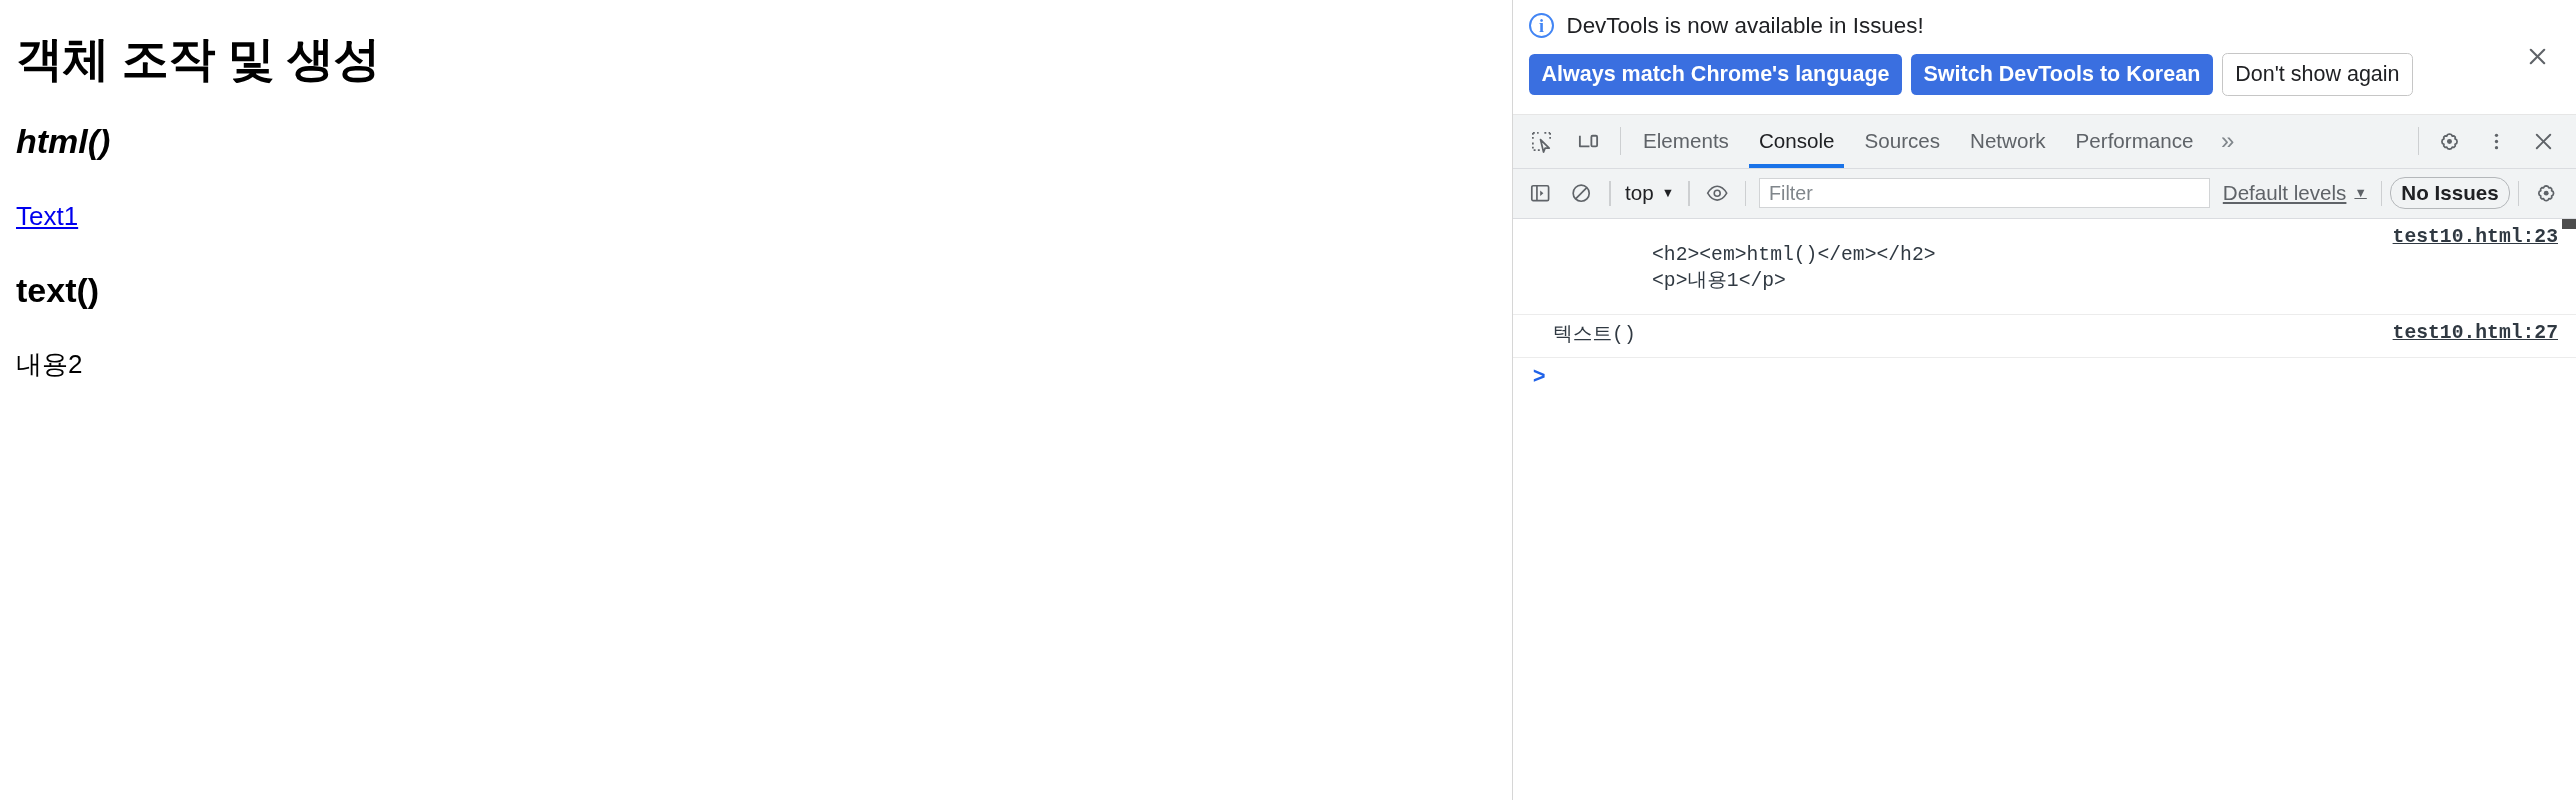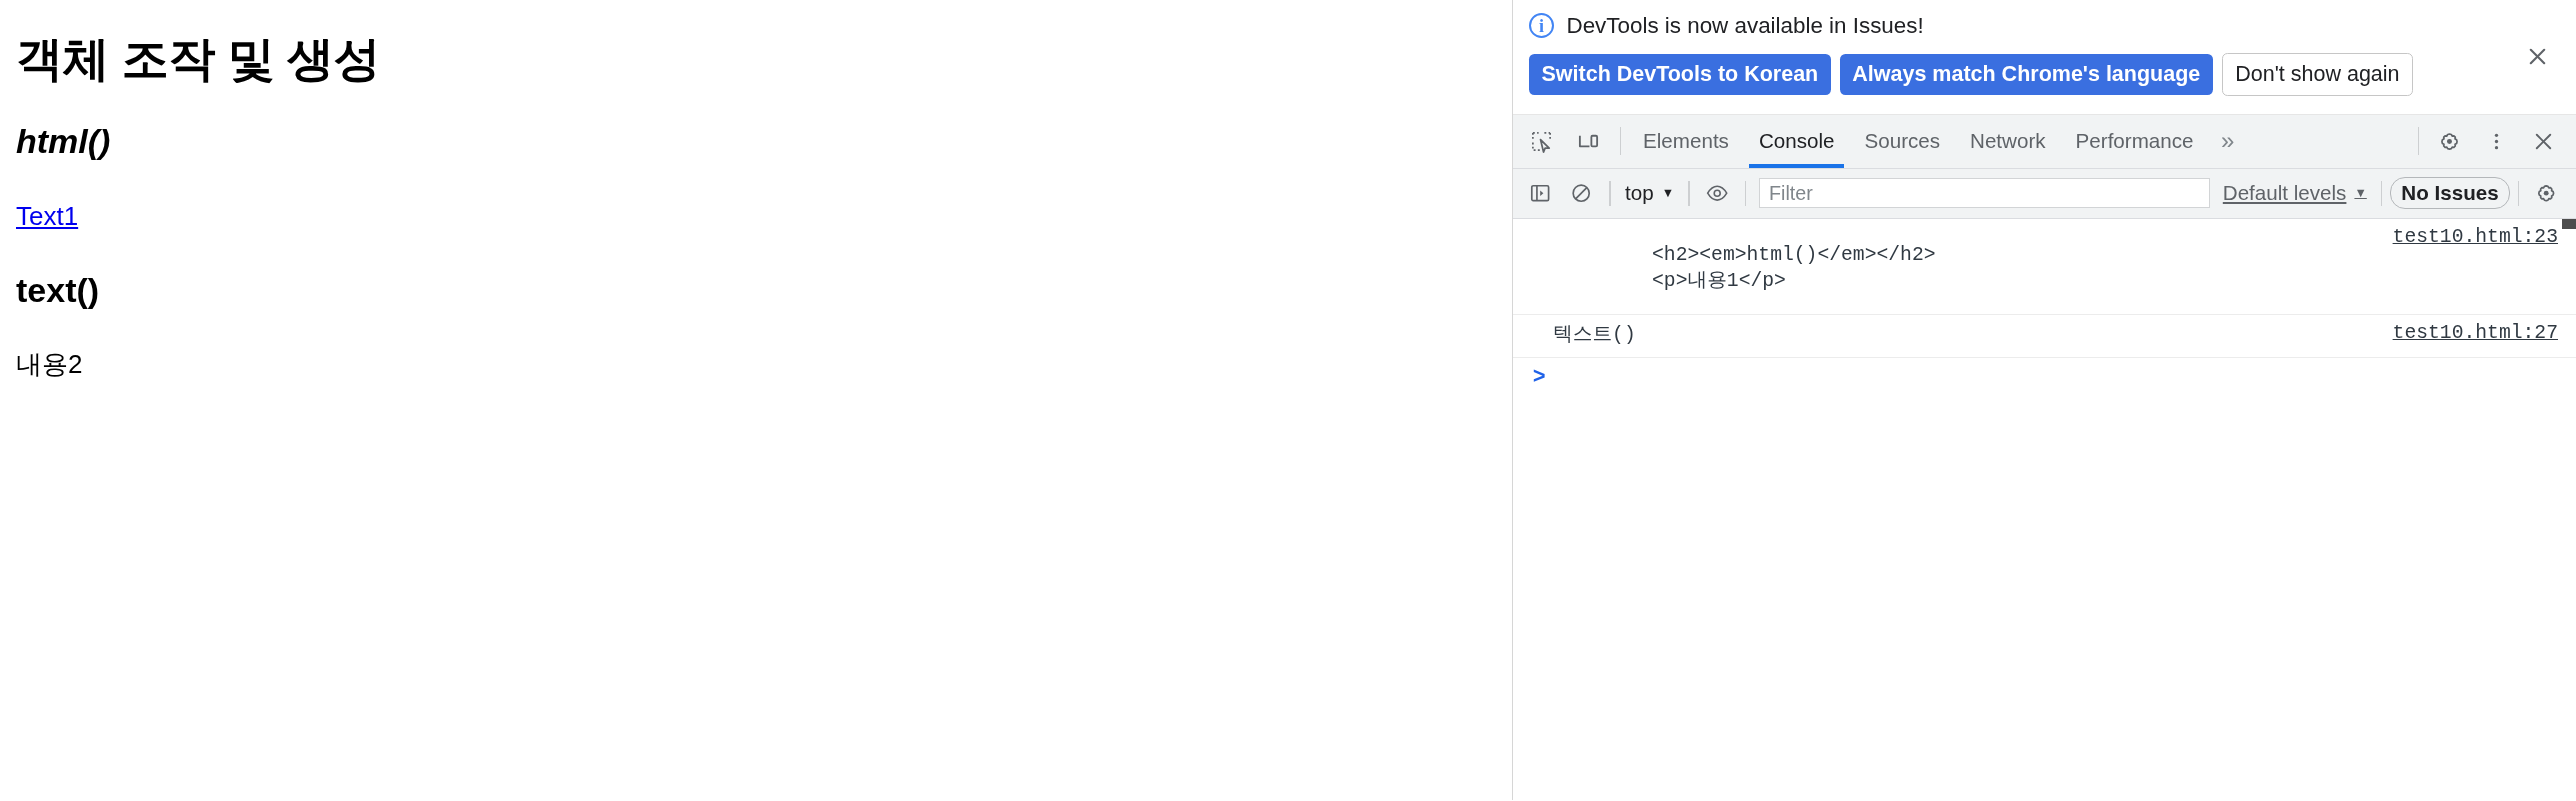--- a/index.html
+++ b/index.html
@@ -189,20 +189,21 @@
   }
   .msg-content.indent-deep { padding-left: 139px; padding-top: 16px; padding-bottom: 10.7px; }
   .msg-content.indent-shallow { padding-left: 40px; }
   .msg-source {
     flex: 0 0 auto;
     font-family: "Liberation Mono", monospace;
     font-size: 19.7px; color: #303942;
     text-decoration: underline;
     cursor: pointer; white-space: nowrap;
     padding-left: 18px;
+    font-weight: bold;
   }
   .prompt-row {
     display: flex; align-items: flex-start;
     padding: 9px 0 0 19.7px;
   }
   .prompt-chevron {
     color: #1f62e8; font-size: 21.5px; font-weight: bold;
     font-family: "Liberation Mono", monospace;
     line-height: 1;
   }
@@ -228,22 +229,22 @@
   </div>
 
   <div class="devtools">
 
     <div class="infobar">
       <div class="infobar-top">
         <div class="info-icon">i</div>
         <div class="infobar-text">DevTools is now available in Issues!</div>
       </div>
       <div class="infobar-buttons">
+        <button class="btn-primary">Always match Chrome's language</button>
         <button class="btn-primary">Switch DevTools to Korean</button>
-        <button class="btn-primary">Always match Chrome's language</button>
         <button class="btn-secondary">Don't show again</button>
       </div>
       <div class="infobar-close">
         <svg viewBox="0 0 24 24" fill="none" stroke="currentColor" stroke-width="2.2" stroke-linecap="round">
           <line x1="5" y1="5" x2="19" y2="19"></line>
             <line x1="19" y1="5" x2="5" y2="19"></line>
         </svg>
       </div>
     </div>
 

